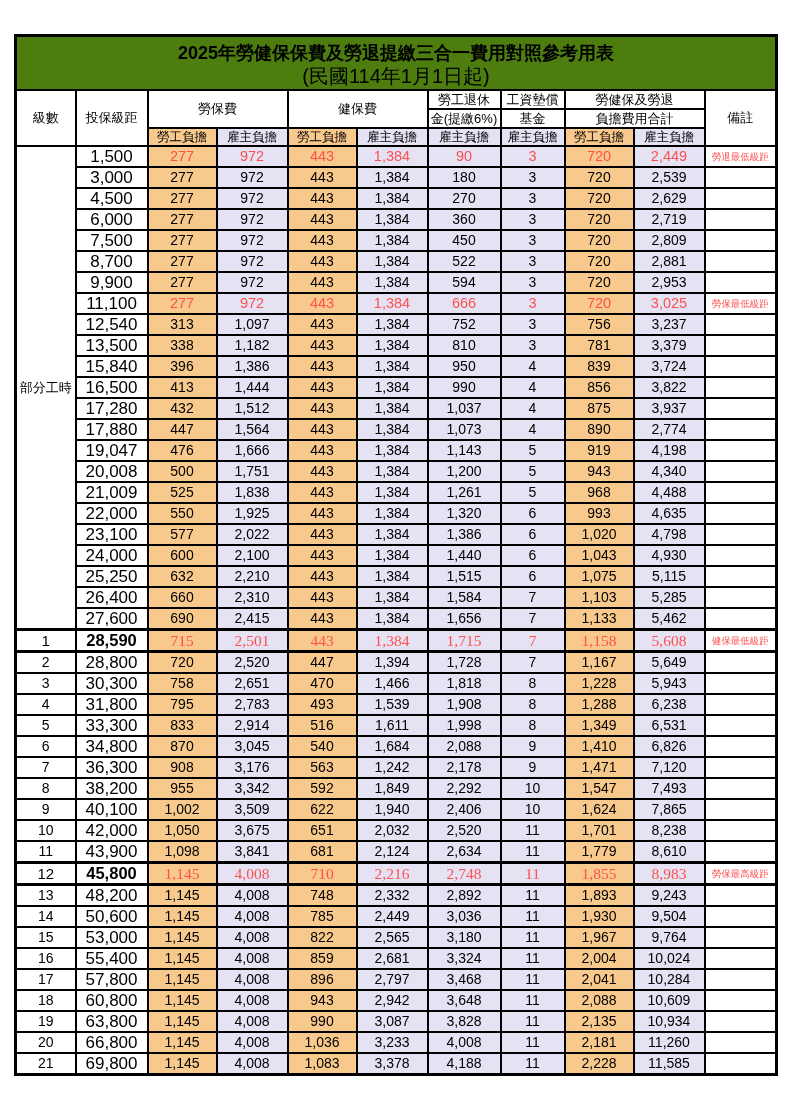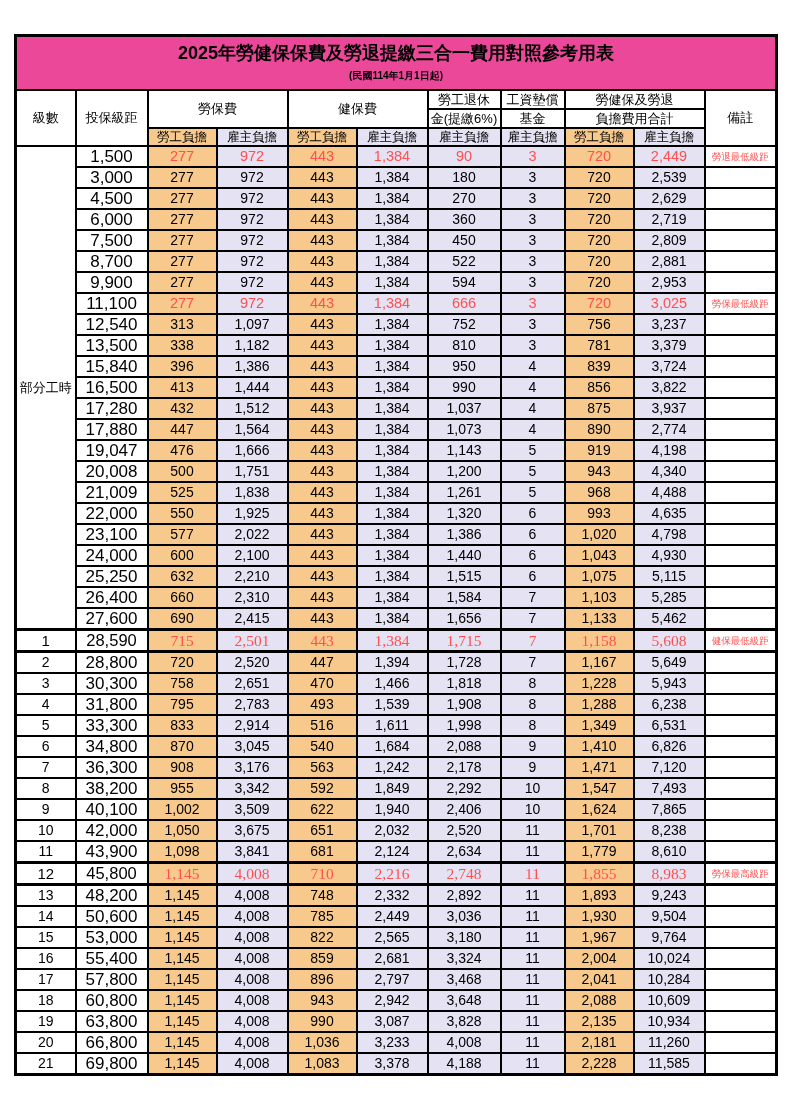--- a/index.html
+++ b/index.html
@@ -12,39 +12,39 @@
   .sheet { position:absolute; left:14px; top:34px; }
   table.main {
     border-collapse:collapse; table-layout:fixed; width:763px;
     border:3px solid #000;
   }
   table.main th, table.main td {
     border:2px solid #000; text-align:center; vertical-align:middle;
     padding:0; overflow:hidden; white-space:nowrap; font-weight:normal;
   }
   
-  td.title-cell { height:54px; background:#ec4899;margin-top:28px; }
+  td.title-cell { height:54px; background:#4d7c0f;margin-top:28px; }
   .title { font-size:18px; font-weight:bold; line-height:26px; }
-  .subtitle { font-size:10px; font-weight:bold; line-height:20px; }
+  .subtitle { font-size:20px; font-weight:normal; line-height:20px; }
   
   tr.hrow th { height:17px; font-size:13px; line-height:17px; background:#fff; }
   tr.hrow3 th { height:16px; font-size:12.5px; line-height:16px; }
   th.emp, td.emp { background:var(--emp,#F8C98C); }
   th.er,  td.er  { background:var(--er,#E4E2F3); }
   
   tbody td { height:19px; font-size:14px; line-height:19px; background:#fff; }
   tbody td.emp { background:var(--emp,#F8C98C); }
   tbody td.er  { background:var(--er,#E4E2F3); }
   td.level { font-size:14px; }
   td.part  { font-size:13px; letter-spacing:0; }
   td.bracket { font-size:17px; }
   td.remark { font-size:9.5px; font-weight:bold; color:var(--red,#FF5050); padding:0 1px; }
   tr.r-red td.emp, tr.r-red td.er { color:var(--red,#FF5050); font-size:14.5px; }
   tr.r-key td { border-top-width:3px; border-bottom-width:3px; height:21px; }
-  tr.r-key td.bracket { font-size:16.5px; font-weight:normal; }
+  tr.r-key td.bracket { font-size:16.5px; font-weight:bold; }
   tr.r-key td.level { font-size:15px; }
   tr.r-key td.emp, tr.r-key td.er { font-size:15.5px;font-family:Liberation Serif, serif; }
 </style>
 </head>
 <body>
 
 <div class="sheet">
   <table class="main">
     <colgroup>
       <col style="width:60px">

